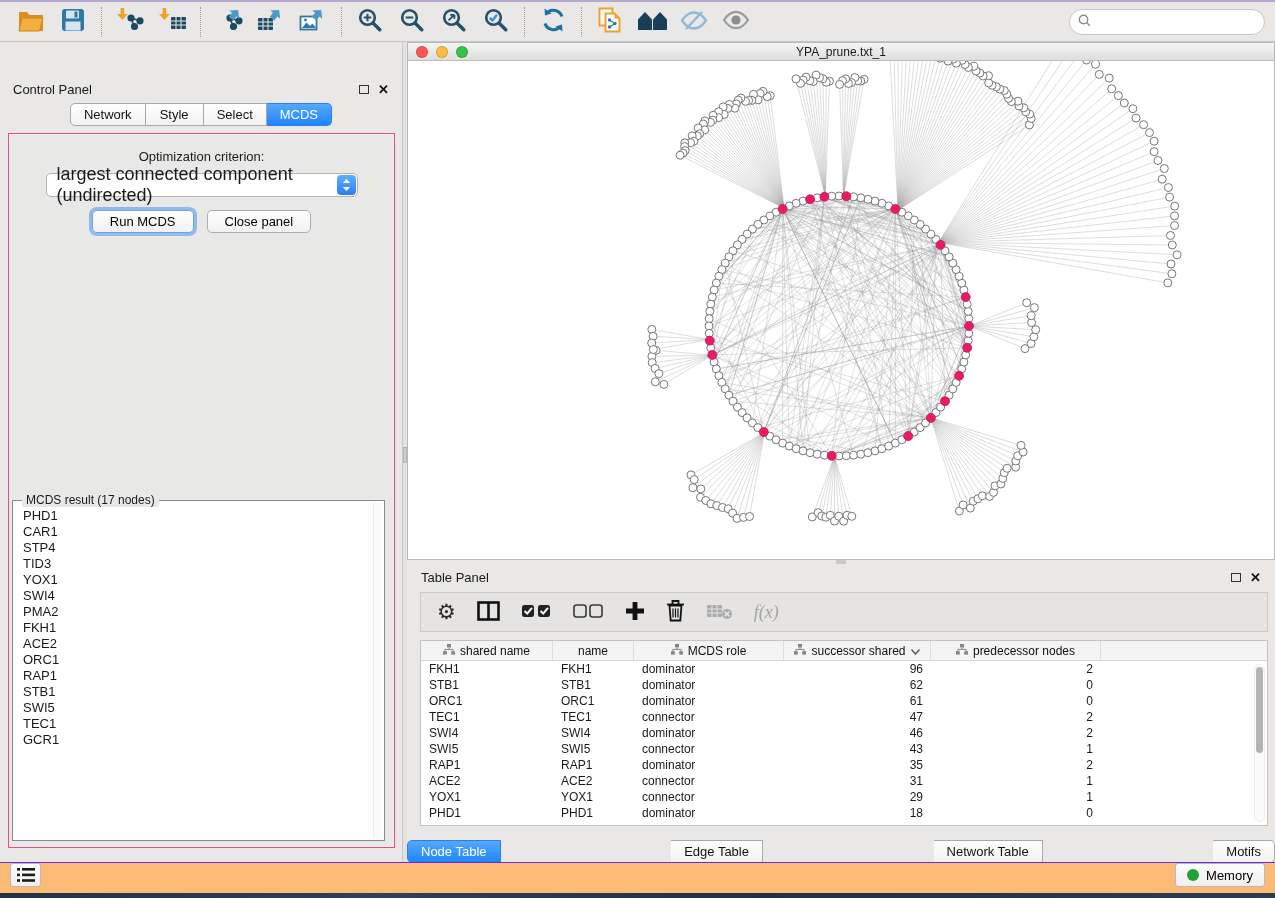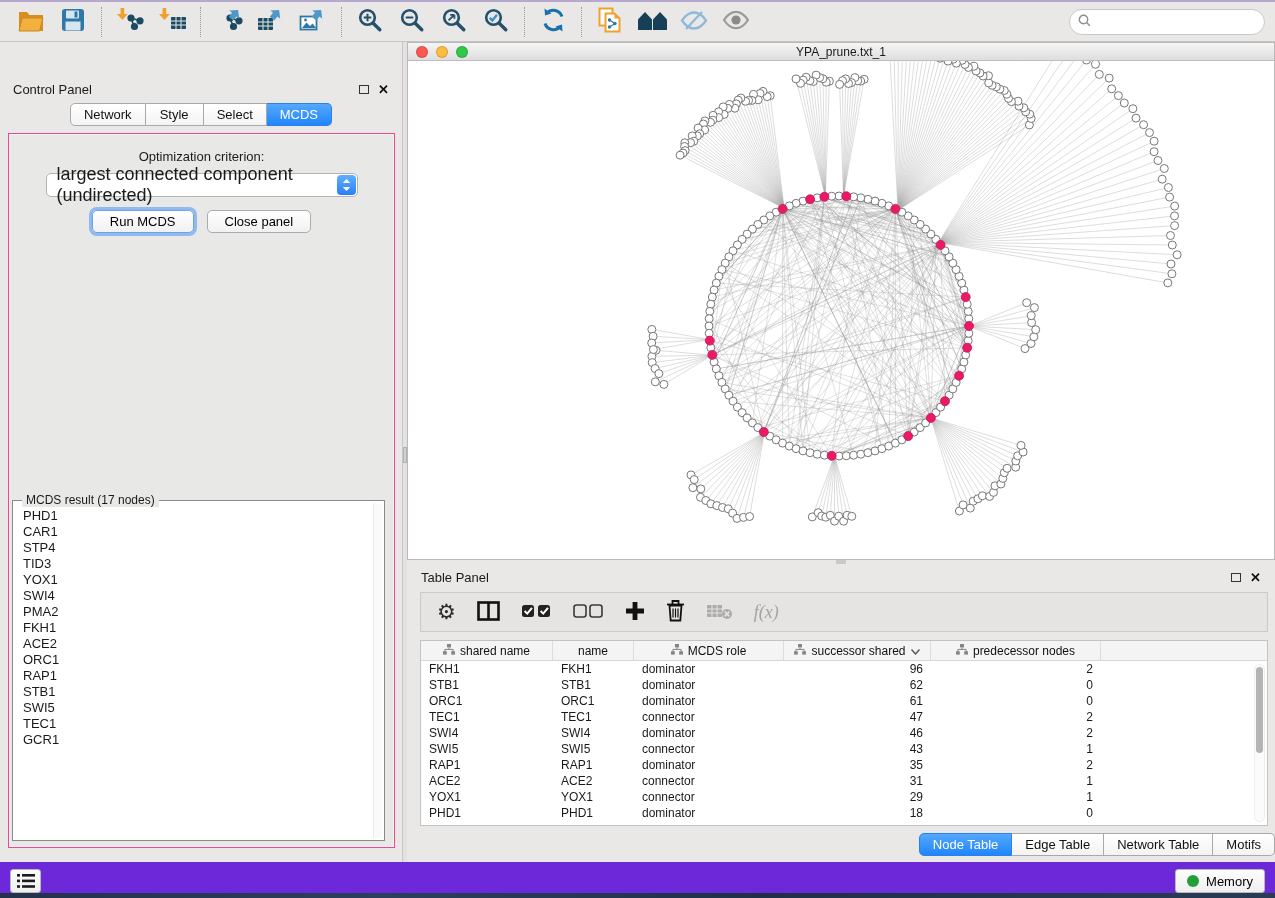--- a/index.html
+++ b/index.html
@@ -115,25 +115,25 @@
   .th-row { display:flex; height:20px; background:#f4f4f4; border-bottom:1px solid #d6d6d6; }
   .th-cell { display:flex; align-items:center; justify-content:center; gap:5px;
     font-size:12px; border-right:1px solid #dcdcdc; color:#111; }
   .td-row { display:flex; height:16px; }
   .td-cell { font-size:12px; line-height:16px; padding:0 8px; white-space:nowrap; overflow:hidden; }
   .td-cell.num { text-align:right; }
   .tp-vscroll { position:absolute; right:2px; top:23px; width:11px; height:158px;
     background:#fbfbfb; border:1px solid #ededed; border-radius:6px; }
   .tp-vscroll .thumb { position:absolute; top:2px; left:1px; width:7px; height:86px;
     background:#b4b4b4; border-radius:4px; }
-  .tp-tabs { display:flex; justify-content:flex-end; margin-top:7px; }
+  .tp-tabs { display:flex; justify-content:space-between; margin-top:14px; }
 
   
   .status-bar { position:absolute; left:0; right:0; top:862px; height:31px;
-    background:#6d28d9; border-top:7px solid #6d28d9; display:flex; align-items:flex-start; padding:0 10px; }
+    background:#fdba74; border-top:1px solid #6d28d9; display:flex; align-items:flex-start; padding:0 10px; }
   .list-btn { width:31px; height:24px; border:1px solid #b9b9b9; border-radius:3px;
     background:linear-gradient(#fdfdfd,#efefef); display:flex; align-items:center; justify-content:center; }
   .memory-btn { margin-left:auto; height:24px; border:1px solid #b9b9b9; border-radius:3px;
     background:linear-gradient(#fdfdfd,#efefef); display:flex; align-items:center; gap:7px;
     padding:0 11px; font-size:13px; }
   .mem-dot { width:12px; height:12px; border-radius:50%; }
 </style>
 </head>
 <body>
 

